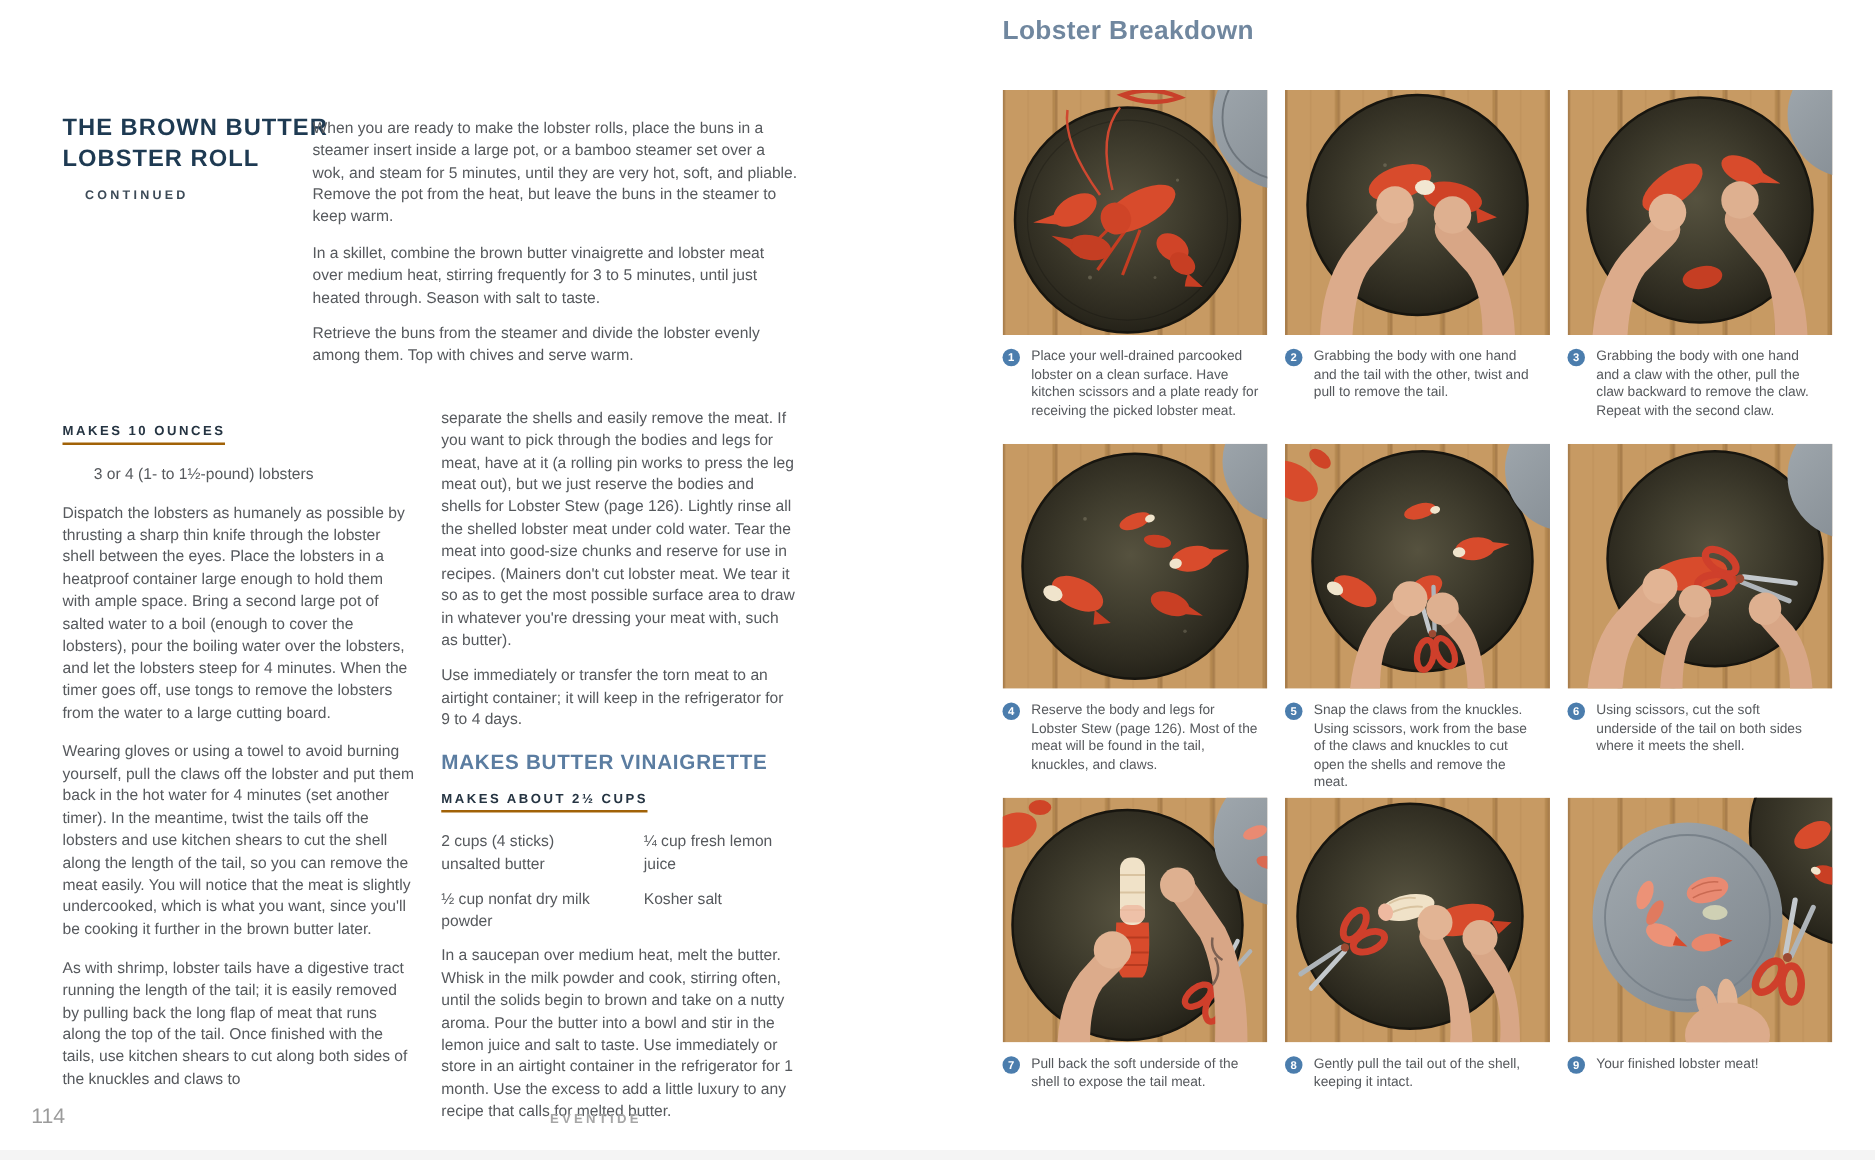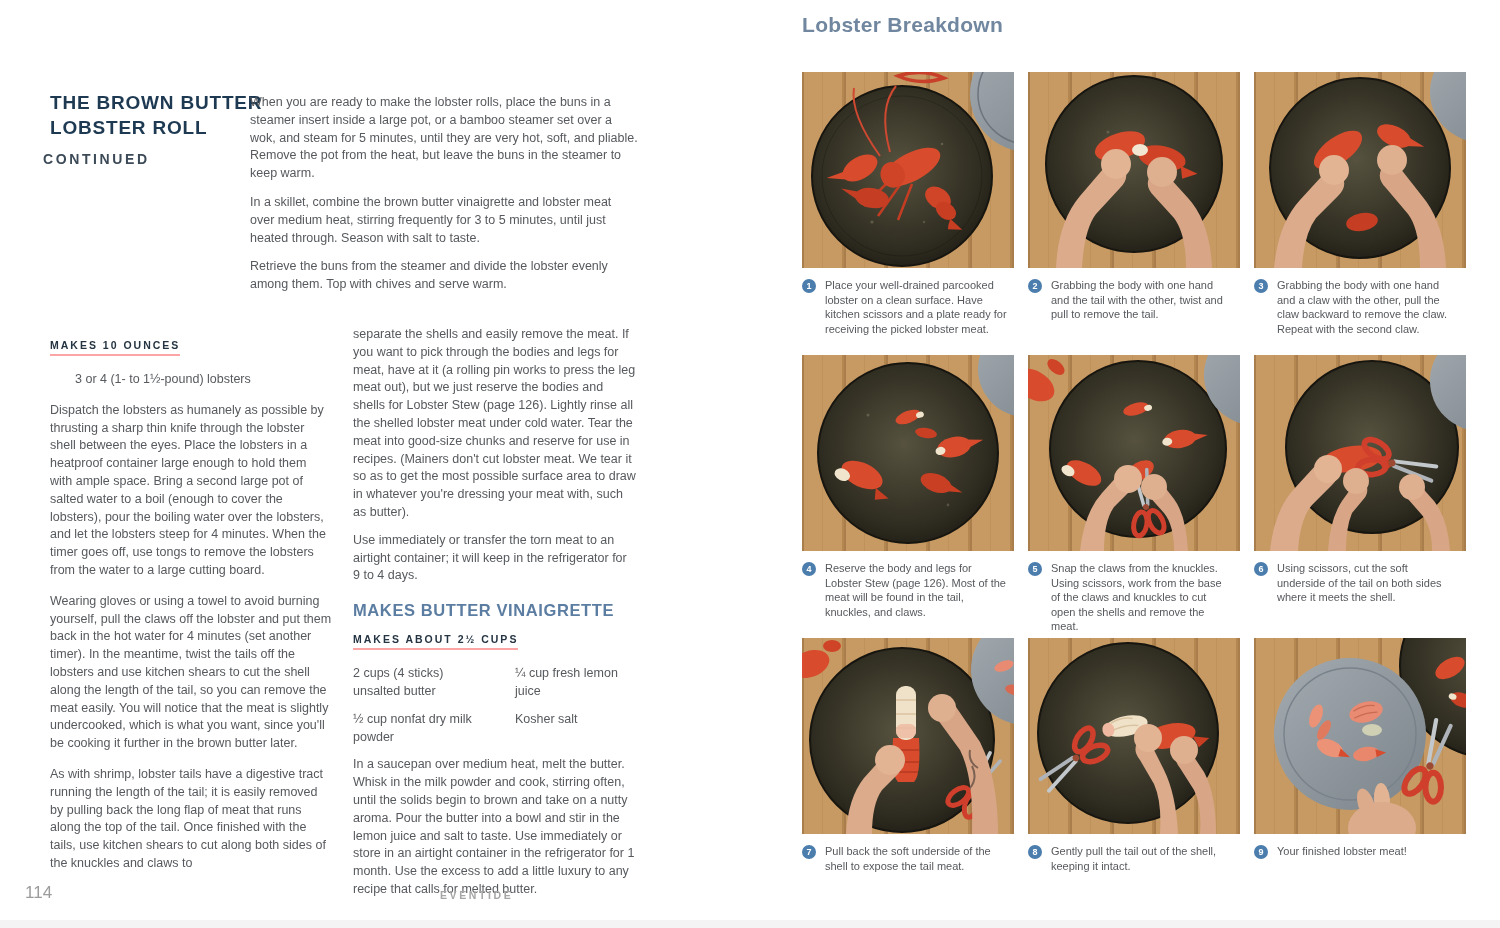--- a/index.html
+++ b/index.html
@@ -3,30 +3,30 @@
 <meta charset="utf-8">
 <style>
   * { margin:0; padding:0; box-sizing:border-box; }
   html,body { width:1500px; height:928px; background:#ffffff; overflow:hidden;
               font-family:"Liberation Sans", sans-serif; }
   .abs { position:absolute; }
 
   
   .recipe-title { left:50px; top:90px; width:225px; font-size:19px; font-weight:bold;
     color:#1e3a52; letter-spacing:.8px; line-height:1.32; }
-  .continued { left:43px; top:151px; font-size:14px; font-weight:bold; color:#3c4a57;
+  .continued { left:68px; top:151px; font-size:10px; font-weight:bold; color:#3c4a57;
     letter-spacing:2.6px; }
   .intro-col { left:250px; top:94px; width:388px; }
   .body-text { font-size:12.5px; line-height:17.8px; color:#56595d; }
   .intro-col p { margin-bottom:11px; }
   .col-a { left:50px; top:326px; width:282px; }
   .col-b { left:353px; top:326px; width:284px; }
   .sec-head { font-size:16.5px; font-weight:bold; color:#5b7da1; letter-spacing:.6px; }
   .yield { display:inline-block; margin-top:13px; font-size:10.5px; font-weight:bold;
-    color:#253442; letter-spacing:2px; border-bottom:2px solid #fca5a5; padding-bottom:3px; }
+    color:#253442; letter-spacing:2px; border-bottom:2px solid #a16207; padding-bottom:3px; }
   .ing { margin-top:15px; width:210px;margin-left:25px; }
   .col-a .para { margin-top:13px; }
   .col-b .para { margin-bottom:10px; }
   .col-b .sec-head { display:block; margin-top:16px; }
   .ing-cols { display:flex; margin-top:15px;gap:40px; }
   .ing-cols .ic { width:142px; }
   .ing-cols .ic div { margin-bottom:10px; }
   .method { margin-top:0; }
   .page-num { left:25px; top:883px; font-size:17px; color:#9b9b9b; }
   .running-foot { left:440px; top:889px; width:193px; font-size:10.5px;

